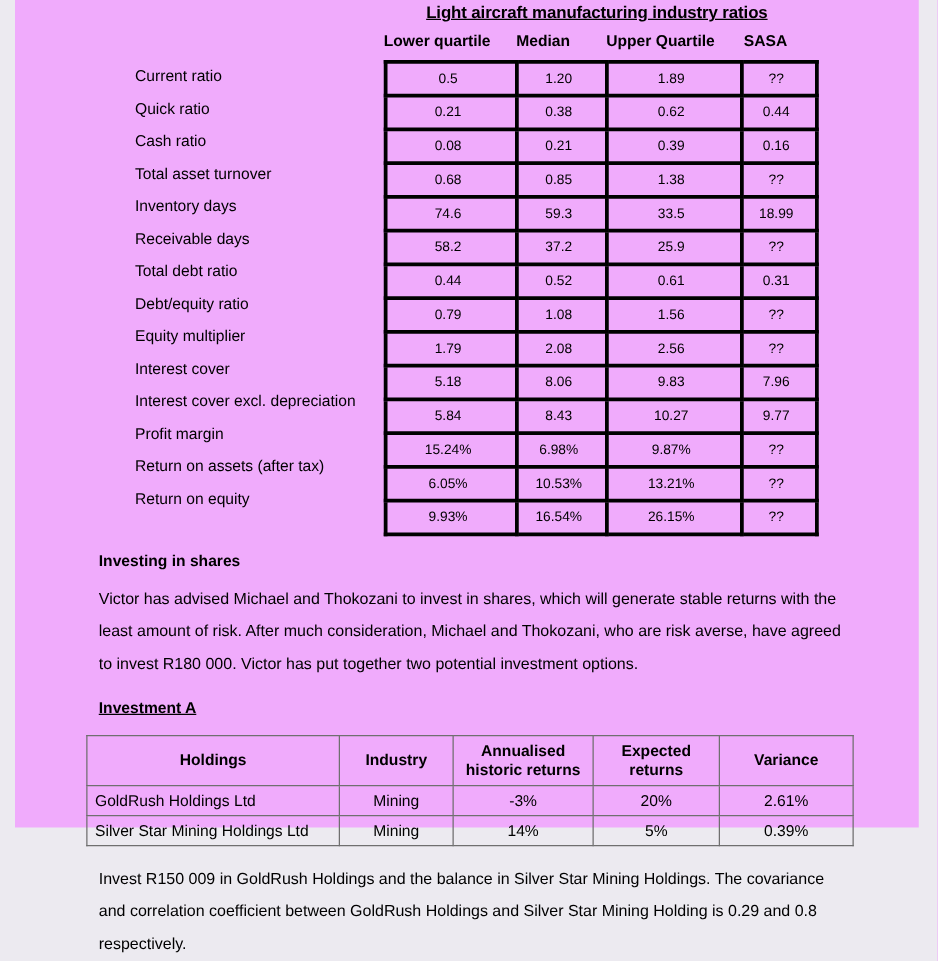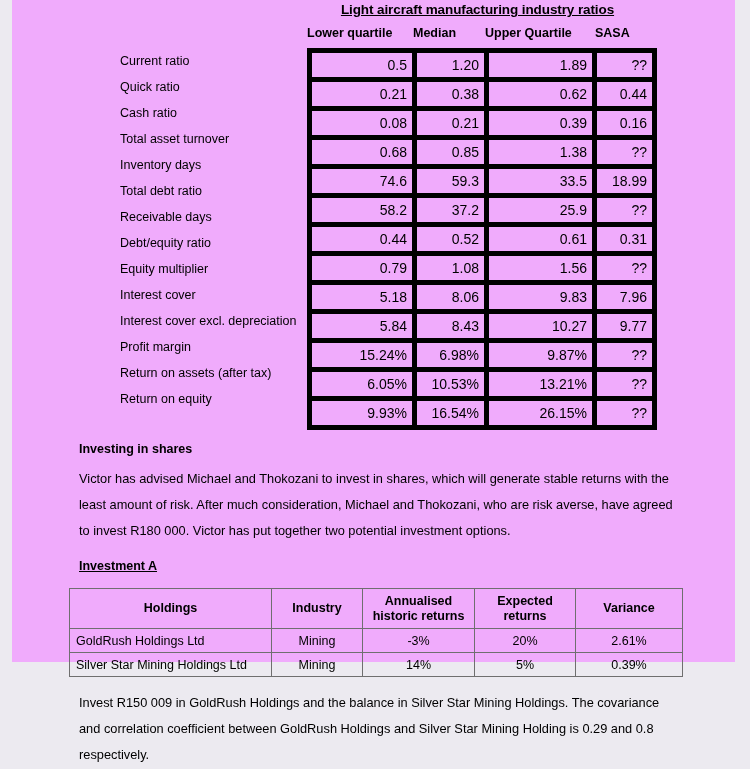--- a/index.html
+++ b/index.html
@@ -57,46 +57,46 @@
     font-weight: bold;
     white-space: nowrap;
   }
   .ch0 { left: 0px;   width: 105px; }
   .ch1 { left: 106px; width: 72px; }
   .ch2 { left: 178px; width: 110px; }
   .ch3 { left: 288px; width: 58px; }
 
   .ratios-labels {
     position: absolute;
-    left: 108px;
+    left: 96px;
     top: 48px;
     width: 200px;
   }
   .ratios-labels div {
     height: 26px;
     line-height: 26px;
     font-size: 12.5px;
     white-space: nowrap;
   }
 
   table.ratios {
     position: absolute;
     left: 295px;
     top: 48px;
     border-collapse: collapse;
     table-layout: fixed;
     width: 345px;
   }
   table.ratios td {
-    border: 5px solid #000000;
+    border: 3px solid #000000;
     height: 26px;
     padding: 0 5px 0 0;
-    text-align: right;
+    text-align: center;
     vertical-align: middle;
-    font-size: 14px;
+    font-size: 11px;
     box-sizing: border-box;
     line-height: 24px;
   }
   table.ratios col.c0 { width: 105px; }
   table.ratios col.c1 { width: 72px; }
   table.ratios col.c2 { width: 108px; }
   table.ratios col.c3 { width: 60px; }
 
   
   .section-heading {
@@ -169,22 +169,22 @@
       <span class="ch2">Upper Quartile</span>
       <span class="ch3">SASA</span>
     </div>
 
     <div class="ratios-labels">
       <div>Current ratio</div>
       <div>Quick ratio</div>
       <div>Cash ratio</div>
       <div>Total asset turnover</div>
       <div>Inventory days</div>
+      <div>Receivable days</div>
       <div>Total debt ratio</div>
-      <div>Receivable days</div>
       <div>Debt/equity ratio</div>
       <div>Equity multiplier</div>
       <div>Interest cover</div>
       <div>Interest cover excl. depreciation</div>
       <div>Profit margin</div>
       <div>Return on assets (after tax)</div>
       <div>Return on equity</div>
     </div>
 
     <table class="ratios">
@@ -234,20 +234,26 @@
         <tr>
           <td>0.44</td>
           <td>0.52</td>
           <td>0.61</td>
           <td>0.31</td>
         </tr>
         <tr>
           <td>0.79</td>
           <td>1.08</td>
           <td>1.56</td>
+          <td>??</td>
+        </tr>
+        <tr>
+          <td>1.79</td>
+          <td>2.08</td>
+          <td>2.56</td>
           <td>??</td>
         </tr>
         <tr>
           <td>5.18</td>
           <td>8.06</td>
           <td>9.83</td>
           <td>7.96</td>
         </tr>
         <tr>
           <td>5.84</td>

